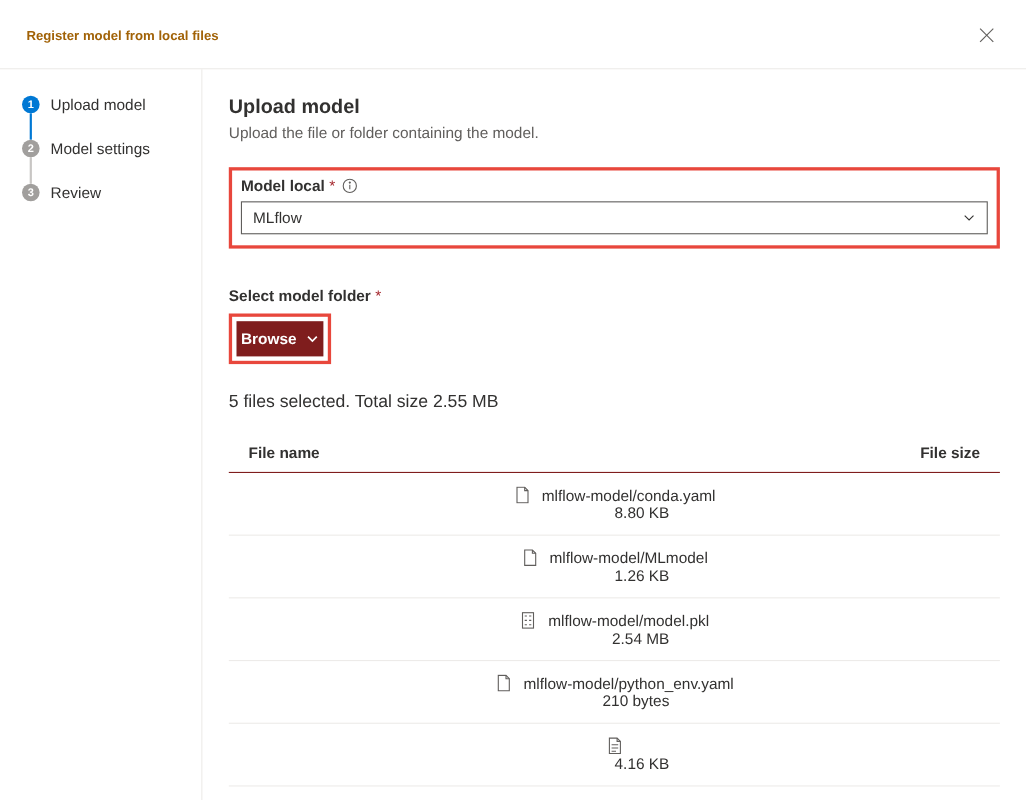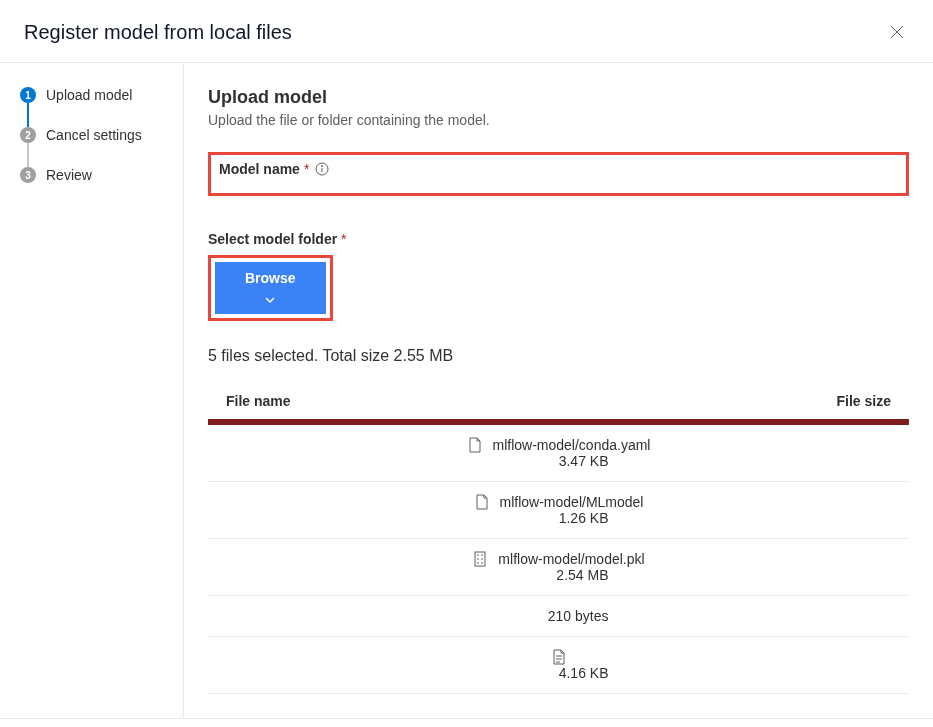--- a/index.html
+++ b/index.html
@@ -14,23 +14,23 @@
       background: #fff;
     }
     .dialog-header {
       display: flex;
       justify-content: space-between;
       align-items: center;
       padding: 20px 24px 18px 24px;
       border-bottom: 1px solid #edebe9;
     }
     .dialog-title {
-      font-size: 20px;
-      font-weight: 400;
-      color: #0f172a;
+      font-size: 12px;
+      font-weight: 700;
+      color: #a16207;
     }
     .close-btn {
       cursor: pointer;
       color: #605e5c;
       display: flex;
       align-items: center;
       justify-content: center;
       width: 24px;
       height: 24px;
     }
@@ -156,52 +156,51 @@
       height: 12px;
     }
     .section-label {
       font-size: 14px;
       font-weight: 600;
       color: #323130;
       margin-bottom: 8px;
       margin-top: 35px;
     }
     .browse-btn {
-      background: #3b82f6;
+      background: #7f1d1d;
       color: #fff;
       border: none;
-      padding: 8px 30px;
+      padding: 8px 4px;
       font-size: 14px;
       font-weight: 600;
       cursor: pointer;
       display: inline-flex;
       align-items: center;
       gap: 8px;
-      flex-direction: column;
     }
     .browse-btn svg {
       width: 12px;
       height: 12px;
     }
     .status-text {
       margin-top: 26px;
       margin-bottom: 18px;
       font-size: 16px;
       color: #323130;
     }
     .file-table {
       width: 100%;
     }
     .table-header {
       display: flex;
       padding: 10px 18px;
       font-size: 14px;
       font-weight: 600;
       color: #323130;
-      border-bottom: 6px solid #7f1d1d;
+      border-bottom: 1px solid #7f1d1d;
     }
     .table-row {
       display: flex;
       align-items: center;
       padding: 12px 18px;
       border-bottom: 1px solid #edebe9;
       font-size: 14px;
       flex-direction: column;
     }
     .col-name {
@@ -276,42 +275,50 @@
 <div class="dialog-body">
 
   <div class="sidebar">
     <div class="step">
       <div class="step-circle active">1</div>
       <div class="step-label">Upload model</div>
     </div>
     <div class="step-connector active"></div>
     <div class="step">
       <div class="step-circle inactive">2</div>
-      <div class="step-label">Cancel settings</div>
+      <div class="step-label">Model settings</div>
     </div>
     <div class="step-connector"></div>
     <div class="step">
       <div class="step-circle inactive">3</div>
       <div class="step-label">Review</div>
     </div>
   </div>
 
   <div class="main-content">
     <div class="page-title">Upload model</div>
     <div class="page-subtitle">Upload the file or folder containing the model.</div>
 
     <div class="highlight-box">
       <div class="field-label">
-        <span>Model name</span>
+        <span>Model local</span>
         <span class="required">*</span>
         <span class="info-icon">
           <svg viewBox="0 0 14 14" fill="none" stroke="currentColor" stroke-width="1">
             <circle cx="7" cy="7" r="6"></circle>
             <line x1="7" y1="6" x2="7" y2="10"></line>
             <circle cx="7" cy="4" r="0.5" fill="currentColor"></circle>
+          </svg>
+        </span>
+      </div>
+      <div class="dropdown">
+        <span class="dropdown-value">MLflow</span>
+        <span class="chevron-icon">
+          <svg viewBox="0 0 12 12" fill="none" stroke="currentColor" stroke-width="1">
+            <polyline points="2,4 6,8 10,4"></polyline>
           </svg>
         </span>
       </div>
     </div>
 
     <div class="section-label">
       <span>Select model folder</span>
       <span class="required"> *</span>
     </div>
     <div class="highlight-box tight">
@@ -334,21 +341,21 @@
       <div class="table-row">
         <div class="col-name">
           <span class="file-icon">
             <svg viewBox="0 0 16 16" fill="none" stroke="currentColor" stroke-width="1">
               <path d="M3 1 L10 1 L13 4 L13 15 L3 15 Z"></path>
               <path d="M10 1 L10 4 L13 4"></path>
             </svg>
           </span>
           <span>mlflow-model/conda.yaml</span>
         </div>
-        <div class="col-size">3.47 KB</div>
+        <div class="col-size">8.80 KB</div>
       </div>
 
       <div class="table-row">
         <div class="col-name">
           <span class="file-icon">
             <svg viewBox="0 0 16 16" fill="none" stroke="currentColor" stroke-width="1">
               <path d="M3 1 L10 1 L13 4 L13 15 L3 15 Z"></path>
               <path d="M10 1 L10 4 L13 4"></path>
             </svg>
           </span>
@@ -369,20 +376,29 @@
               <line x1="5" y1="12" x2="7" y2="12"></line>
               <line x1="9" y1="12" x2="11" y2="12"></line>
             </svg>
           </span>
           <span>mlflow-model/model.pkl</span>
         </div>
         <div class="col-size">2.54 MB</div>
       </div>
 
       <div class="table-row">
+        <div class="col-name">
+          <span class="file-icon">
+            <svg viewBox="0 0 16 16" fill="none" stroke="currentColor" stroke-width="1">
+              <path d="M3 1 L10 1 L13 4 L13 15 L3 15 Z"></path>
+              <path d="M10 1 L10 4 L13 4"></path>
+            </svg>
+          </span>
+          <span>mlflow-model/python_env.yaml</span>
+        </div>
         <div class="col-size">210 bytes</div>
       </div>
 
       <div class="table-row">
         <div class="col-name">
           <span class="file-icon">
             <svg viewBox="0 0 16 16" fill="none" stroke="currentColor" stroke-width="1">
               <path d="M3 1 L10 1 L13 4 L13 15 L3 15 Z"></path>
               <path d="M10 1 L10 4 L13 4"></path>
               <line x1="5" y1="7" x2="11" y2="7"></line>

